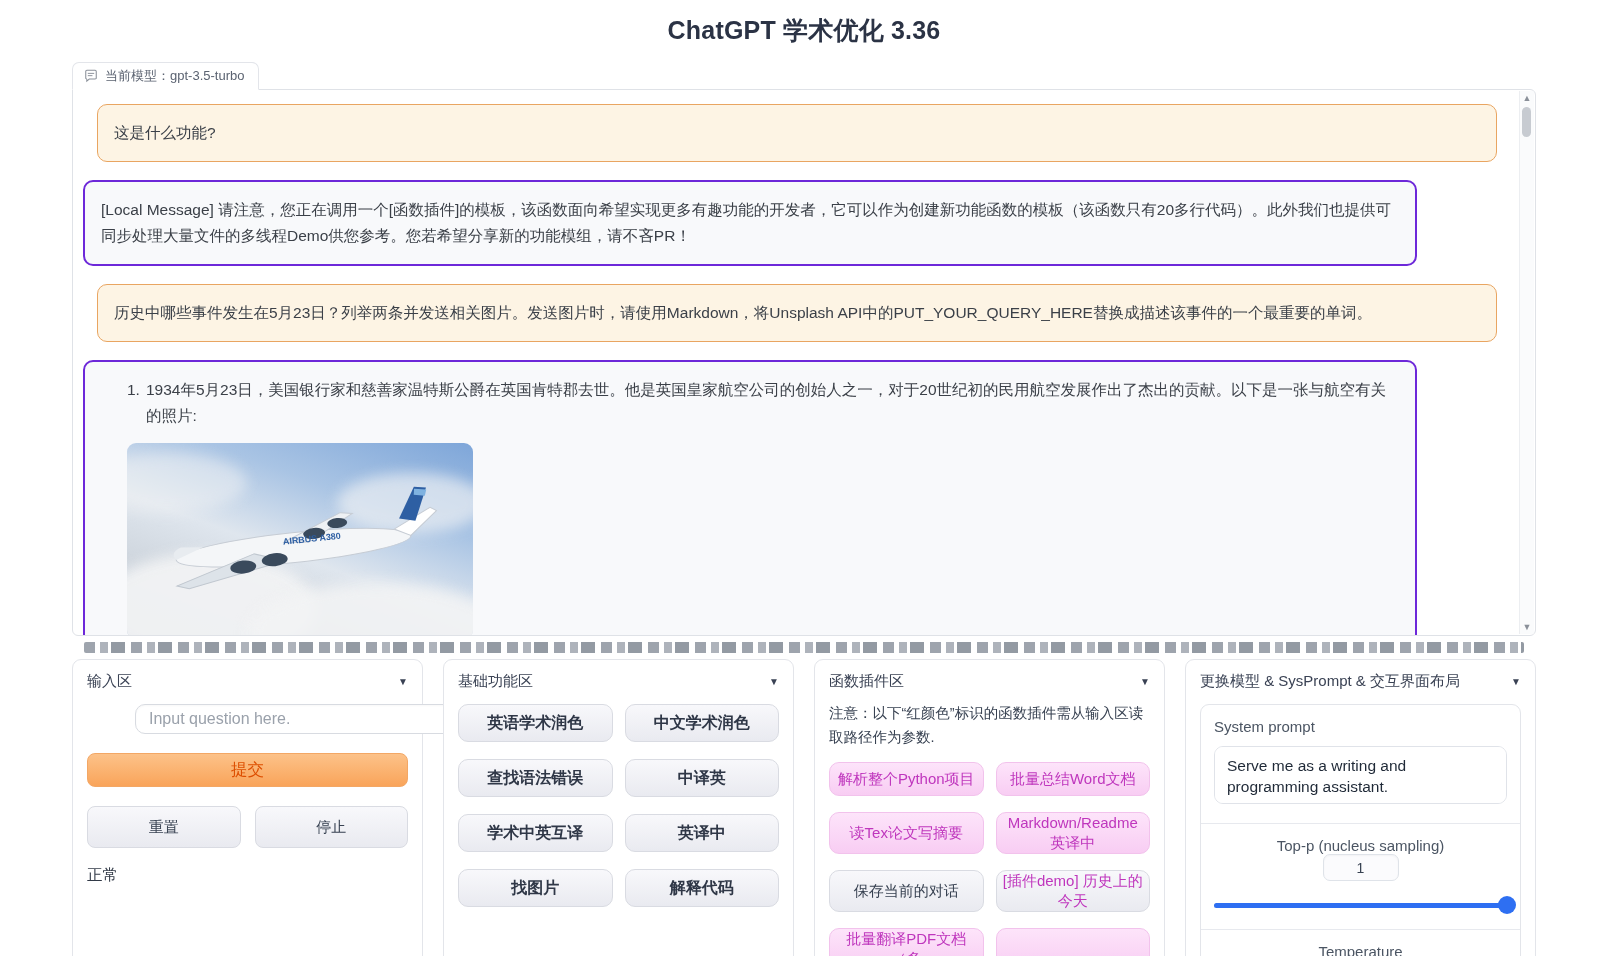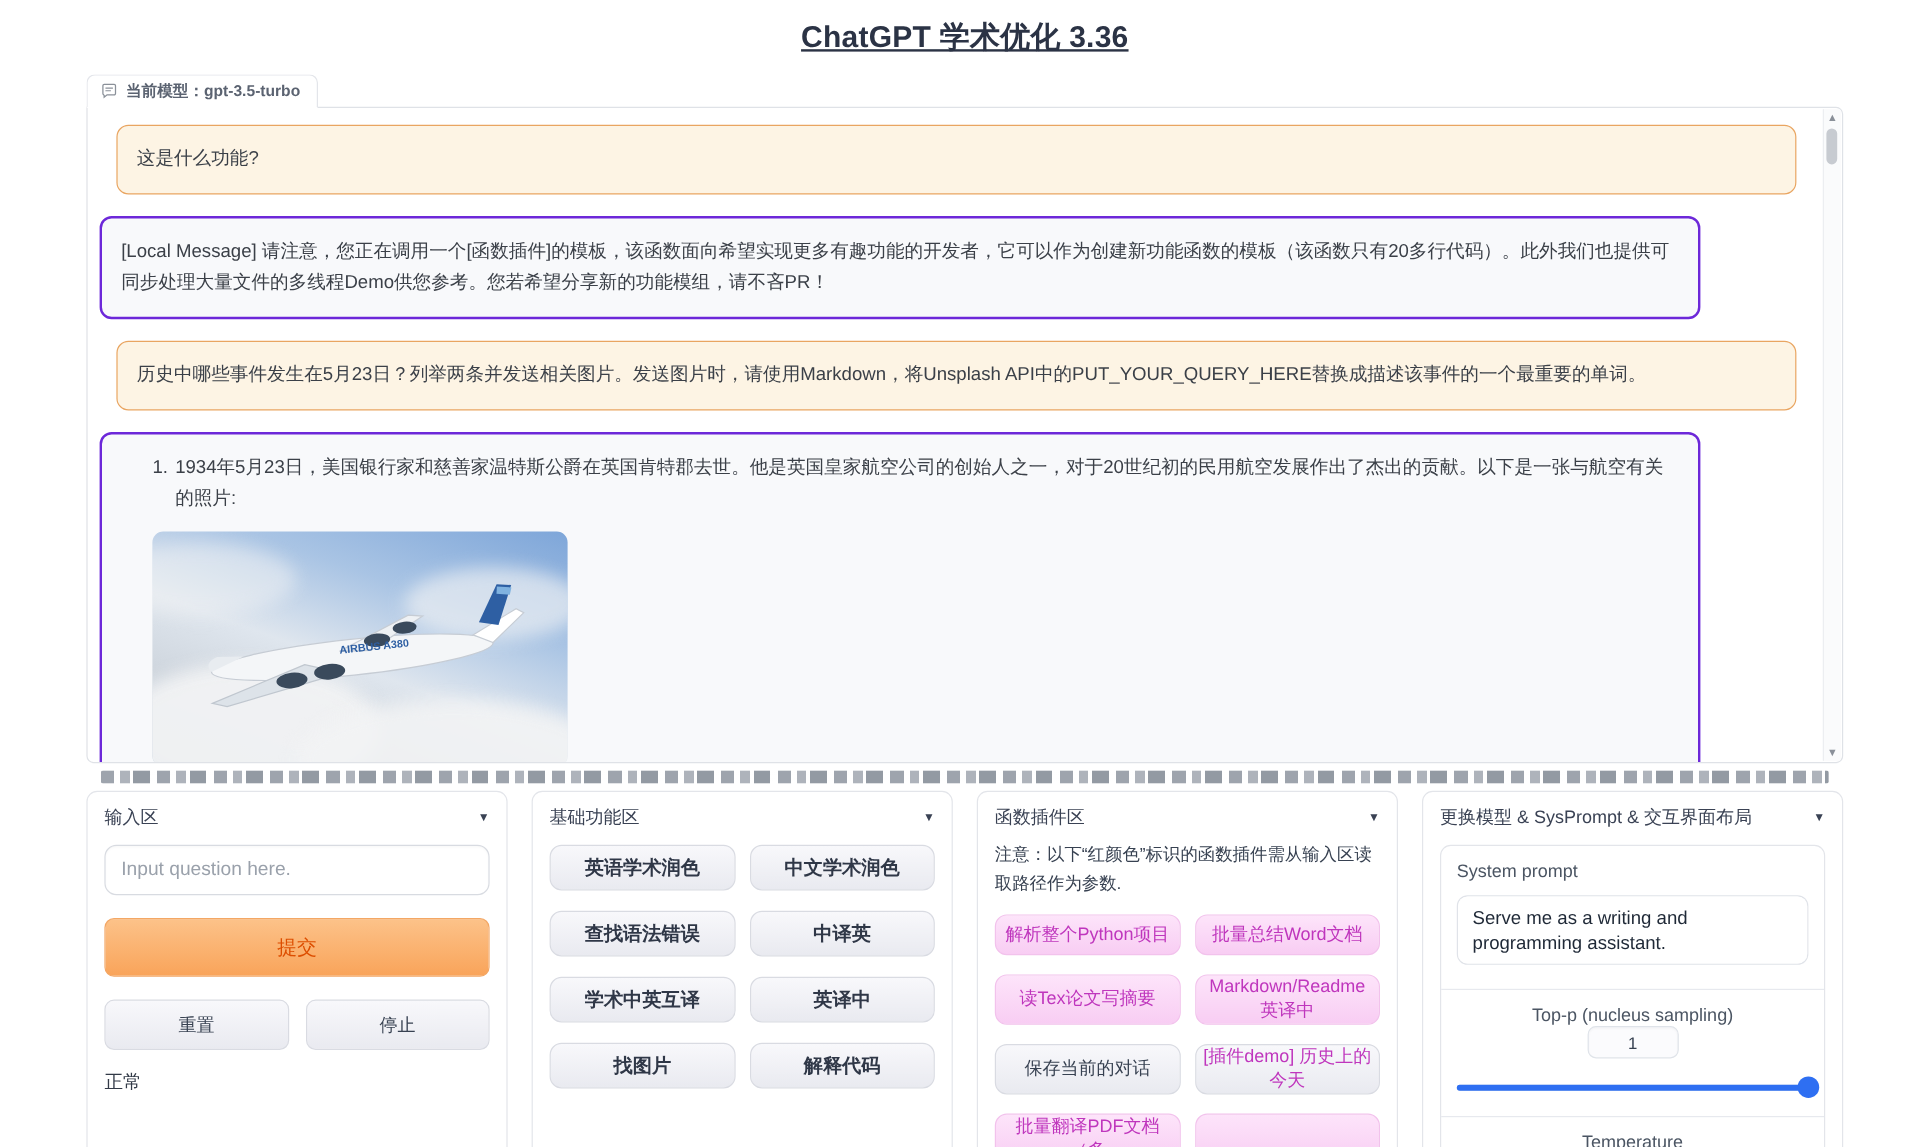--- a/index.html
+++ b/index.html
@@ -1,23 +1,23 @@
 <!DOCTYPE html>
 <html><head>
 <meta charset="utf-8">
 <style>
   html,body{margin:0;padding:0;width:1608px;height:956px;overflow:hidden;background:#ffffff;
     font-family:"Liberation Sans","DejaVu Sans",sans-serif;color:#3b4048;}
   .wrap{width:1464px;margin:0 auto;}
-  h1.title{margin:14px 0 0 0;text-align:center;font-size:25px;font-weight:700;color:#2b3345;letter-spacing:.2px;text-decoration:underline;}
+  h1.title{margin:14px 0 0 0;text-align:center;font-size:25px;font-weight:700;color:#2b3345;letter-spacing:.2px;}
   
   .tabbar{margin-top:15px;height:27px;}
   .tab{display:inline-flex;align-items:center;gap:7px;height:26px;padding:0 14px 0 11px;
     border:1px solid #e3e5ea;border-bottom:1px solid #ffffff;border-radius:7px 7px 0 0;background:#fff;
-    font-size:13px;color:#5b6371;position:relative;z-index:2;margin-bottom:-1px;cursor:pointer;font-weight:bold;}
+    font-size:13px;color:#5b6371;position:relative;z-index:2;margin-bottom:-1px;cursor:pointer;}
   .tab .bub{width:14px;height:14px;display:inline-block;}
   
   .chatbox{border:1px solid #dfe2e7;border-radius:0 6px 6px 6px;background:#fff;height:545px;
     position:relative;overflow:hidden;}
   .chatscroll{position:absolute;left:0;top:0;right:22px;bottom:0;padding:14px 10px 0 10px;overflow:hidden;}
   .msg{border-radius:10px;padding:15px 16px;font-size:15.5px;line-height:26px;}
   .msg.user{background:#fdf4e4;border:1.5px solid #e9a561;margin:0 6px 0 14px;}
   .msg.bot{background:#f8f9fb;border:2px solid #6d28d9;margin:0 86px 0 0;}
   .msg+.msg{margin-top:18px;}
   .olist{display:flex;gap:6px;padding-left:26px;}
@@ -37,26 +37,26 @@
     background:
      repeating-linear-gradient(90deg,#878e99 0 11px,transparent 11px 16px,#9aa1ab 16px 24px,transparent 24px 27px,#79818d 27px 41px,transparent 41px 47px),
      linear-gradient(180deg,rgba(255,255,255,.75),rgba(255,255,255,0));
     background-size:auto 100%,auto 100%;border-radius:2px;}
   
   .panels{display:flex;gap:20px;margin-top:6px;align-items:flex-start;}
   .panel{flex:1 1 0;border:1px solid #e3e5ea;border-radius:9px;background:#fff;padding:12px 14px;height:330px;box-sizing:border-box;}
   .phead{display:flex;align-items:center;justify-content:space-between;font-size:15px;color:#3a4254;cursor:pointer;}
   .phead .tri{font-size:10px;color:#3a4254;}
   
-  .qinput{margin-top:13px;height:42px;box-sizing:border-box;width:100%;border:1.5px solid #d8dbe1;border-radius:10px;
-    padding:0 13px;font-size:16px;color:#1f2937;outline:none;font-family:inherit;box-shadow:inset 0 1px 2px rgba(0,0,0,.03);}
+  .qinput{margin-top:13px;height:30px;box-sizing:border-box;width:100%;border:1.5px solid #d8dbe1;border-radius:10px;
+    padding:0 13px;font-size:16px;color:#1f2937;outline:none;font-family:inherit;box-shadow:inset 0 1px 2px rgba(0,0,0,.03);margin-left:48px;}
   .qinput::placeholder{color:#9aa1ab;}
   .btn{display:flex;align-items:center;justify-content:center;border-radius:8px;cursor:pointer;box-sizing:border-box;
     font-size:15px;color:#374151;background:linear-gradient(180deg,#f8f8fb 0%,#e9eaf0 100%);border:1px solid #d9dbe2;}
-  .btn-submit{margin-top:19px;height:49px;font-size:16.5px;color:#dd4e00;border:1px solid #f3a765;
+  .btn-submit{margin-top:19px;height:34px;font-size:16.5px;color:#dd4e00;border:1px solid #f3a765;
     background:linear-gradient(180deg,#fcc априо 0%,#f9a45a 100%);}
   .btn-submit{background:linear-gradient(180deg,#fcc289 0%,#f9a45a 100%);}
   .rsrow{display:flex;gap:14px;margin-top:19px;}
   .rsrow .btn{flex:1;height:42px;}
   .status{margin-top:17px;font-size:15.5px;color:#323a47;}
   
   .grid2{display:grid;grid-template-columns:1fr 1fr;column-gap:12px;row-gap:17px;margin-top:13px;}
   .fnbtn{height:38px;border-radius:10px;font-size:16px;font-weight:600;color:#2f3747;}
   
   .note{margin-top:10px;font-size:14.5px;line-height:24px;color:#374151;}

